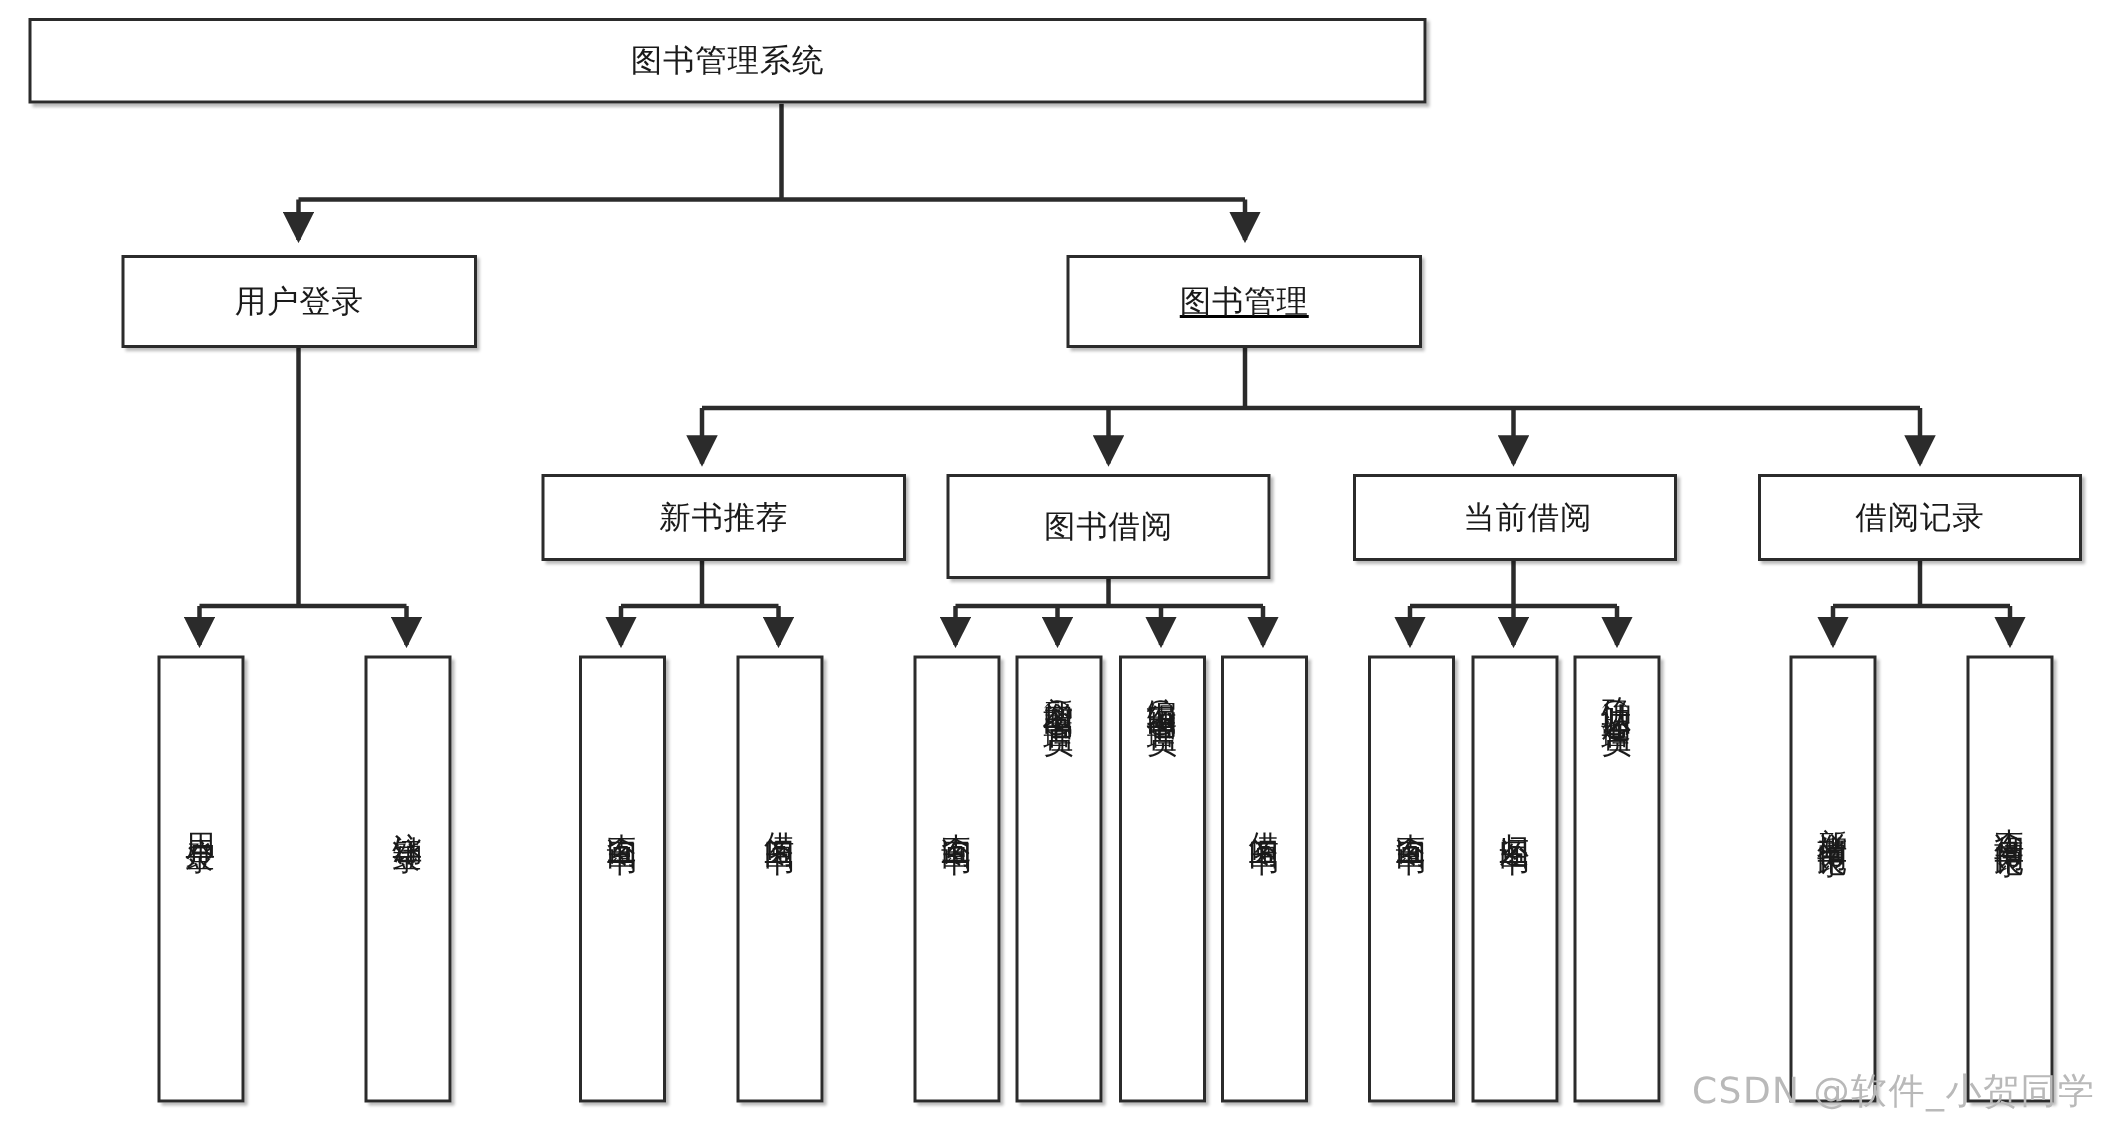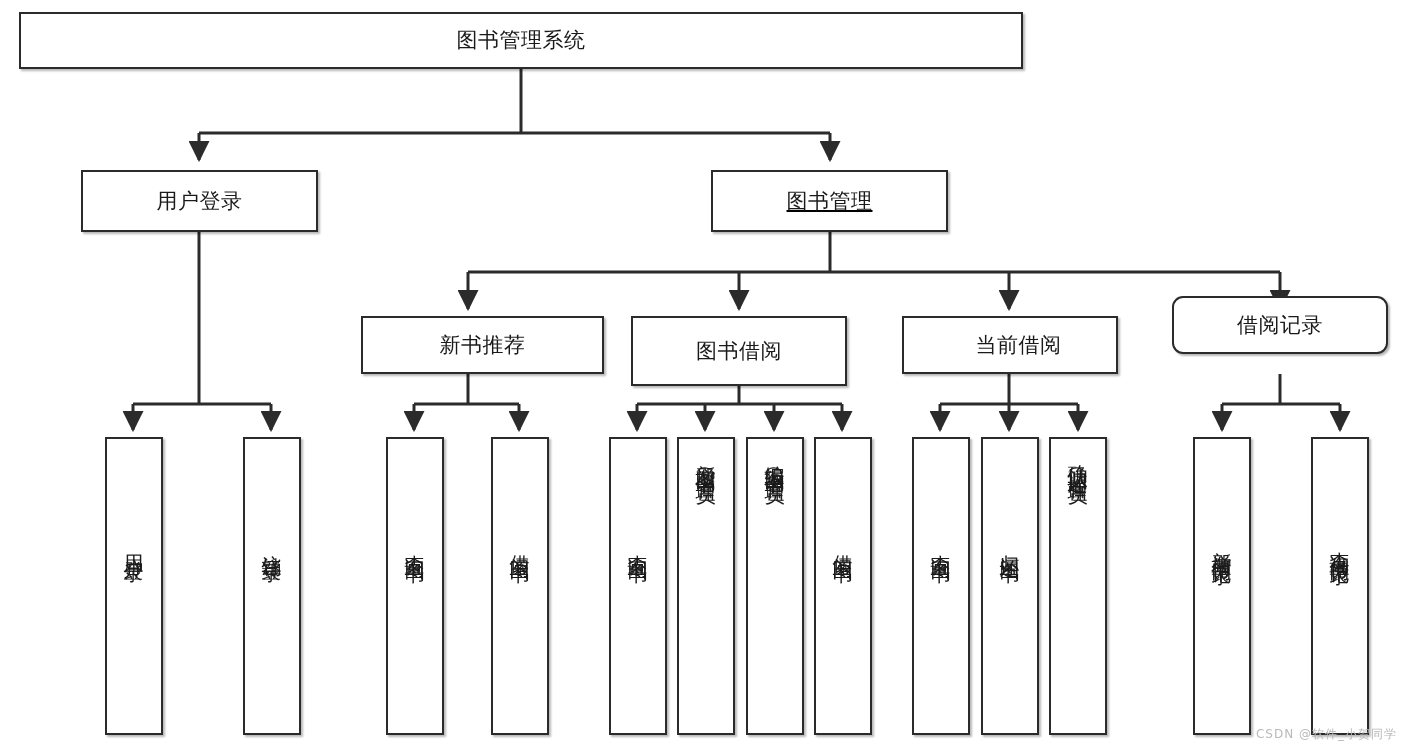--- a/index.html
+++ b/index.html
@@ -58,21 +58,21 @@
   .node.leaf.mid .label {
     padding-top: 2px;
   }
   .node.leaf.lower .label {
     padding-top: 78px;
   }
   .watermark {
     position: absolute;
     right: 8px;
     bottom: 4px;
-    font-size: 12px;
+    font-size: 24px;
     color: #b9b9b9;
     letter-spacing: 1px;
     white-space: nowrap;
   }
 </style>
 </head>
 <body>
 
 <div id="canvas">
 
@@ -119,41 +119,41 @@
       <path d="M 1009 404 L 1009 430" marker-end="url(#arrow)"></path>
       <path d="M 1078 404 L 1078 430" marker-end="url(#arrow)"></path>
 
       <path d="M 1280 374 L 1280 404"></path>
       <path d="M 1222 404 L 1340 404"></path>
       <path d="M 1222 404 L 1222 430" marker-end="url(#arrow)"></path>
       <path d="M 1340 404 L 1340 430" marker-end="url(#arrow)"></path>
     </g>
   </svg>
 
-  <div class="node" style="left:19px; top:12px; width:1004px; height:57px;">
+  <div class="node" style="left:19px; top:12px; width:932px; height:57px;">
     <span class="label">图书管理系统</span>
   </div>
 
   <div class="node" style="left:81px; top:170px; width:237px; height:62px;">
     <span class="label">用户登录</span>
   </div>
   <div class="node" style="left:711px; top:170px; width:237px; height:62px;text-decoration:underline;">
     <span class="label">图书管理</span>
   </div>
 
   <div class="node" style="left:361px; top:316px; width:243px; height:58px;">
     <span class="label">新书推荐</span>
   </div>
   <div class="node" style="left:631px; top:316px; width:216px; height:70px;">
     <span class="label">图书借阅</span>
   </div>
   <div class="node" style="left:902px; top:316px; width:216px; height:58px;padding-left:17px;">
     <span class="label">当前借阅</span>
   </div>
-  <div class="node" style="left:1172px; top:296px; width:216px; height:58px;border-radius:11px;">
+  <div class="node" style="left:1172px; top:316px; width:216px; height:58px;">
     <span class="label">借阅记录</span>
   </div>
 
   <div class="node leaf lower" style="left:105px; top:437px; width:58px; height:298px;">
     <span class="label" style="padding-top: 92px;">用户登录</span>
   </div>
   <div class="node leaf lower" style="left:243px; top:437px; width:58px; height:298px;">
     <span class="label" style="padding-top: 92px;">注销登录</span>
   </div>
 

